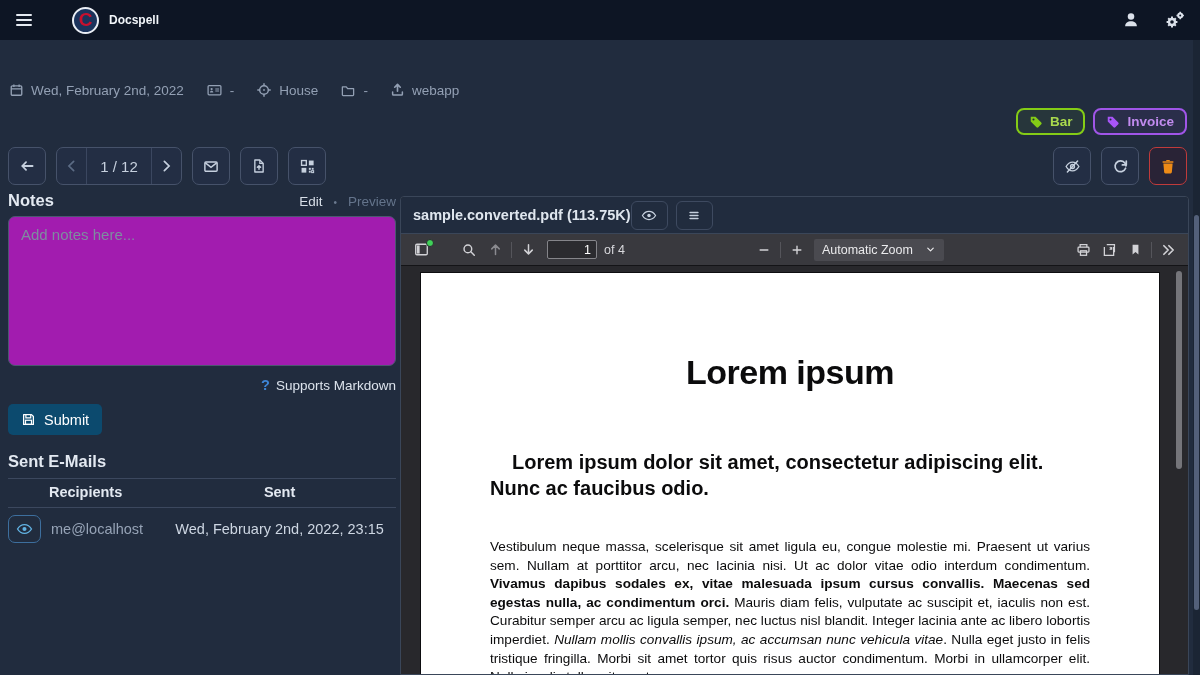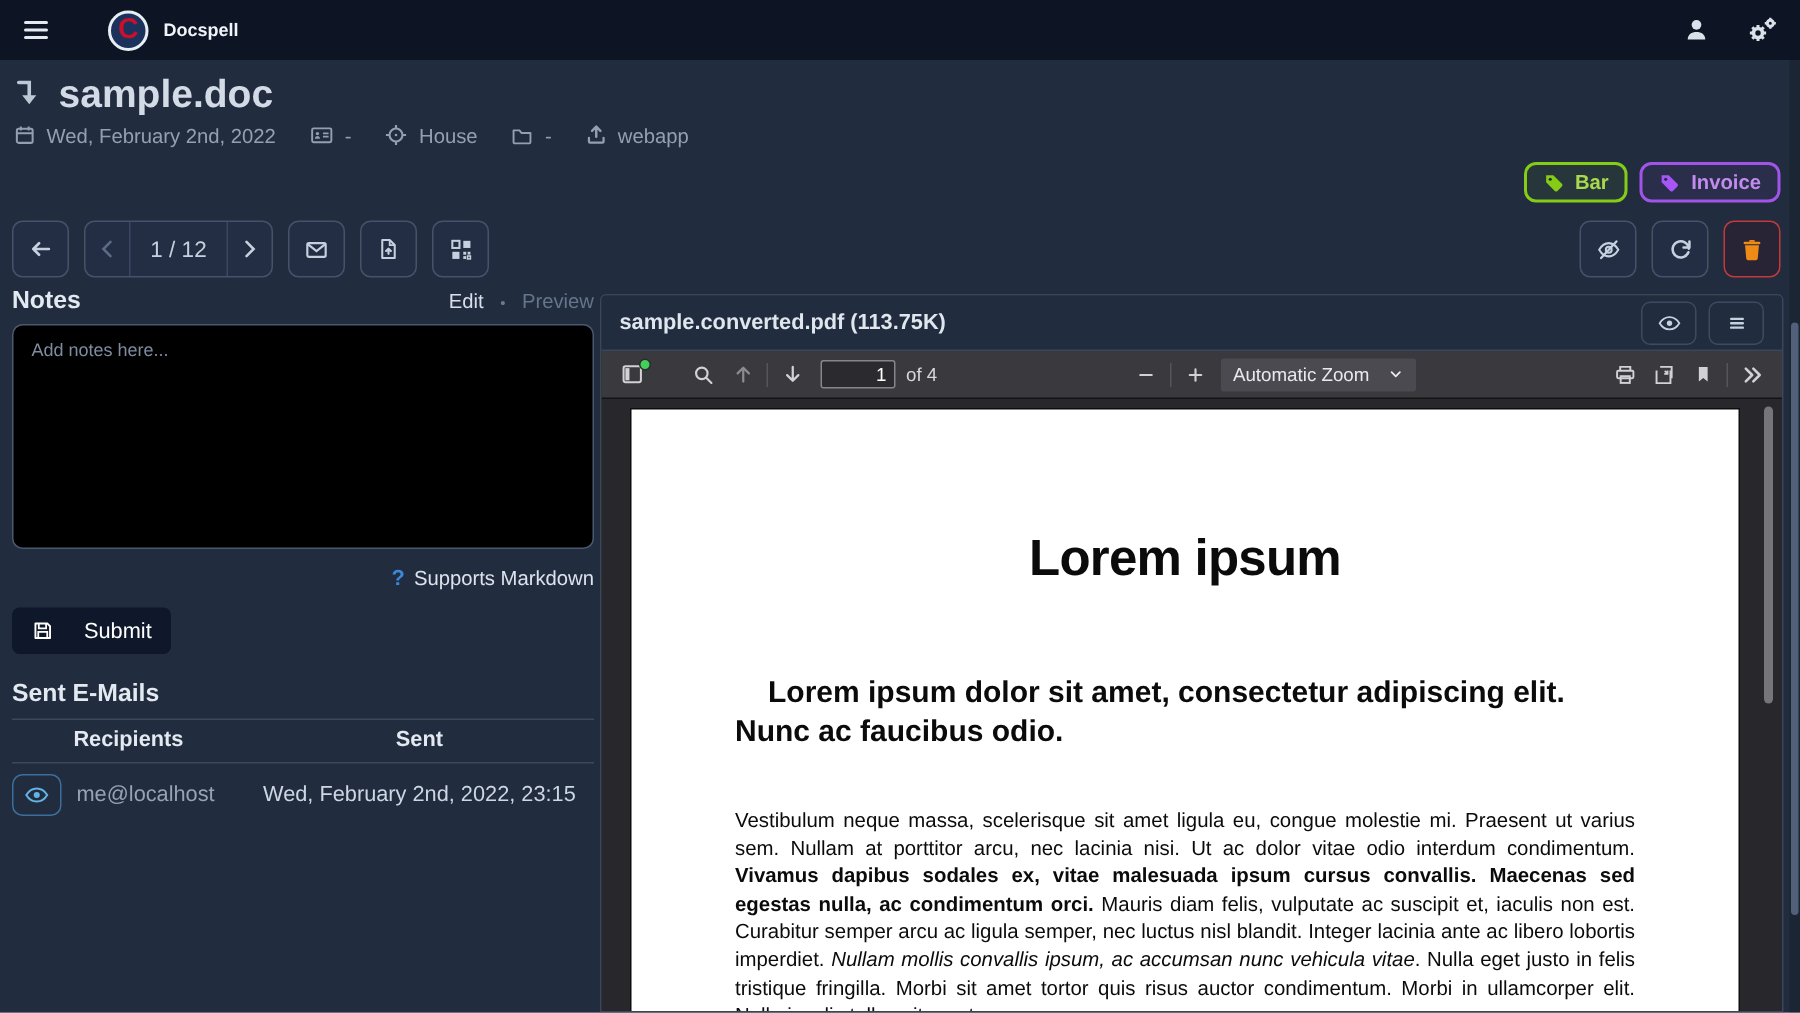--- a/index.html
+++ b/index.html
@@ -52,49 +52,49 @@
   .btn-trash { border-color:#c03b3b; background:#292336; color:#ee8b17; }
 
   
   .left-col { position:absolute; top:191px; left:8px; width:388px; }
   .notes-head { display:flex; justify-content:space-between; align-items:baseline; }
   .notes-title { color:#e3e9f1; font-size:16.5px; font-weight:bold;text-align:center; }
   .notes-tabs { font-size:13.5px; display:flex; align-items:baseline; gap:11px; }
   .tab-edit { color:#d8dfe8; cursor:pointer; }
   .tab-sep { color:#6b7a90; font-size:10px; }
   .tab-preview { color:#64748b; cursor:pointer; }
-  .notes-area { margin-top:6px; width:100%; height:150px; background:#000000;
+  .notes-area { margin-top:6px; width:100%; height:150px; background:#a21caf;
                 border:1px solid #4b5870; border-radius:7px; padding:9px 12px;
-                color:#d5dce6; font-size:12px; font-family:"Liberation Sans",sans-serif; resize:none; }
+                color:#d5dce6; font-size:15px; font-family:"Liberation Sans",sans-serif; resize:none; }
   .notes-area::placeholder { color:#7e8ca0; }
   .md-hint { margin-top:7px; text-align:right; font-size:13.5px; color:#dce3ec; }
   .md-q { color:#3e86d8; font-weight:bold; margin-right:6px; font-size:14.5px; }
-  .submit-btn { margin-top:11px; height:31px; padding:0 13px; background:#0f172a; color:#fff;
+  .submit-btn { margin-top:11px; height:31px; padding:0 13px; background:#0c4a6e; color:#fff;
                 border:none; border-radius:5px; font-size:14.5px; font-family:inherit;
-                display:inline-flex; align-items:center; gap:20px; cursor:pointer; }
+                display:inline-flex; align-items:center; gap:8px; cursor:pointer; }
   .sent-head { margin-top:17px; padding-bottom:7px; border-bottom:1px solid #3c485e;
                color:#e3e9f1; font-size:16.5px; font-weight:bold; }
   .mail-table-head { display:flex; padding:5px 0 7px; border-bottom:1px solid #3c485e;
                      color:#e3e9f1; font-size:14.5px; font-weight:bold; }
   .col-recip { width:40%; text-align:center; }
   .col-sent { width:60%; text-align:center; }
   .mail-row { display:flex; align-items:center; margin-top:7px; font-size:14.5px; }
   .mail-row .cell1 { width:40%; display:flex; align-items:center; gap:10px; }
   .eye-btn { width:33px; height:28px; border:1px solid #3d6f9e; border-radius:7px;
              background:transparent; color:#62b3e4; display:flex; align-items:center;
              justify-content:center; cursor:pointer; }
   .mail-addr { color:#96a3b6; }
   .mail-row .cell2 { width:60%; text-align:center; color:#cdd6e2; }
 
   
   .pdf-panel { position:absolute; top:196px; left:400px; width:789px; height:479px;
                border:1px solid #3a4659; border-radius:4px 4px 0 0; overflow:hidden;
                background:#28282c; }
   .pdf-head { height:37px; background:#212c3e; border-bottom:1px solid #3a4659;
-              display:flex; align-items:center; justify-content:space-between; padding:0 12px; }
+              display:flex; align-items:center; padding:0 12px; }
   .pdf-filename { color:#dfe6ee; font-size:14.5px; font-weight:bold; }
   .pdf-head-btns { display:flex; gap:8px; }
   .phbtn { width:37px; height:29px; border:1px solid #3e4a60; border-radius:6px;
            color:#c6d0de; display:flex; align-items:center; justify-content:center; cursor:pointer; }
 
   .pdf-toolbar { height:32px; background:#39393e; border-bottom:1px solid #141417;
                  display:flex; align-items:center; padding:0 7px; color:#d2d2d6; }
   .pjs-btn { width:26px; height:26px; display:flex; align-items:center; justify-content:center;
              border-radius:3px; cursor:pointer; position:relative; }
   .pjs-dim { color:#8b8b90; }
@@ -158,29 +158,20 @@
             <circle cx="8" cy="12" r="3" stroke-width="2.4"></circle>
             <path d="M8 6.6v2M8 15.4v2M2.6 12h2M11.4 12h2M4.2 8.2l1.4 1.4M10.4 14.4l1.4 1.4M11.8 8.2l-1.4 1.4M5.6 14.4l-1.4 1.4" stroke-width="2"></path>
             <circle cx="16.2" cy="5.5" r="2" stroke-width="2"></circle>
             <path d="M16.2 1.8v1.4M16.2 7.8v1.4M12.5 5.5h1.4M18.5 5.5h1.4" stroke-width="1.6"></path>
           </g>
         </svg>
       </span>
     </div>
   </div>
 
-  <div class="title-row">
-    <span class="ticon">
-      <svg width="20" height="22" viewBox="0 0 20 22">
-          <path d="M3.5 3h7v10" stroke="currentColor" stroke-width="2.4" fill="none" stroke-linecap="round"></path>
-          <path d="M5.8 11.5h9.4l-4.7 6z" fill="currentColor"></path>
-        </svg>
-    </span>
-    <span>sample.doc</span>
-  </div>
 
   <div class="meta-row">
     <span class="meta-item">
       <svg width="15" height="16" viewBox="0 0 20 20">
           <rect x="3" y="4.5" width="14" height="12.5" rx="1.5" stroke="currentColor" stroke-width="1.8" fill="none"></rect>
           <path d="M6.5 2.5v3.5M13.5 2.5v3.5M3 8.5h14" stroke="currentColor" stroke-width="1.8"></path>
         </svg>
       <span>Wed, February 2nd, 2022</span>
     </span>
     <span class="meta-gap"></span>

